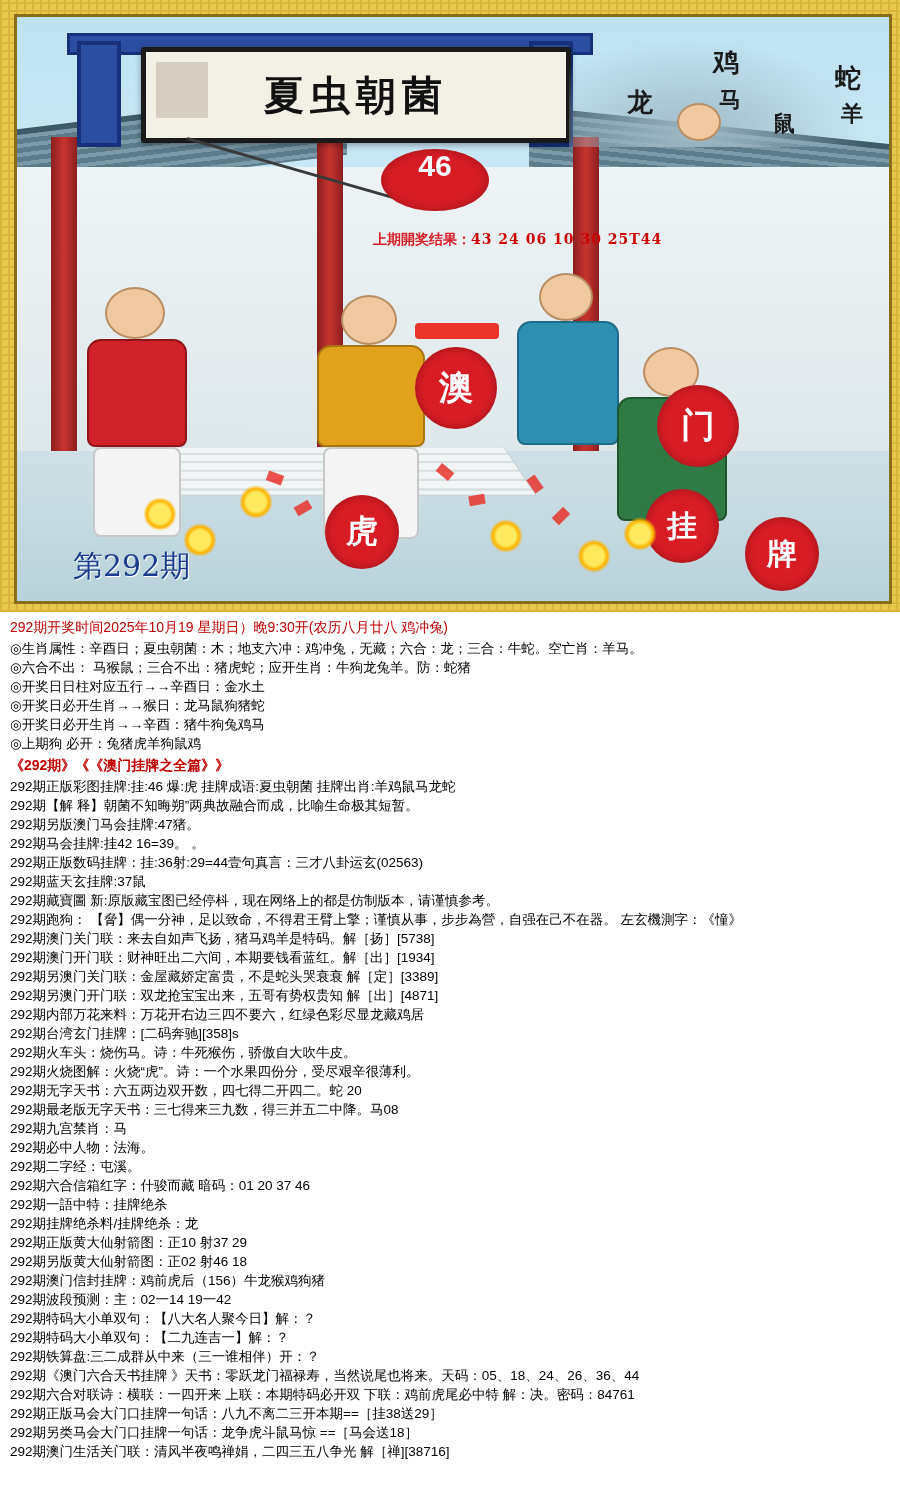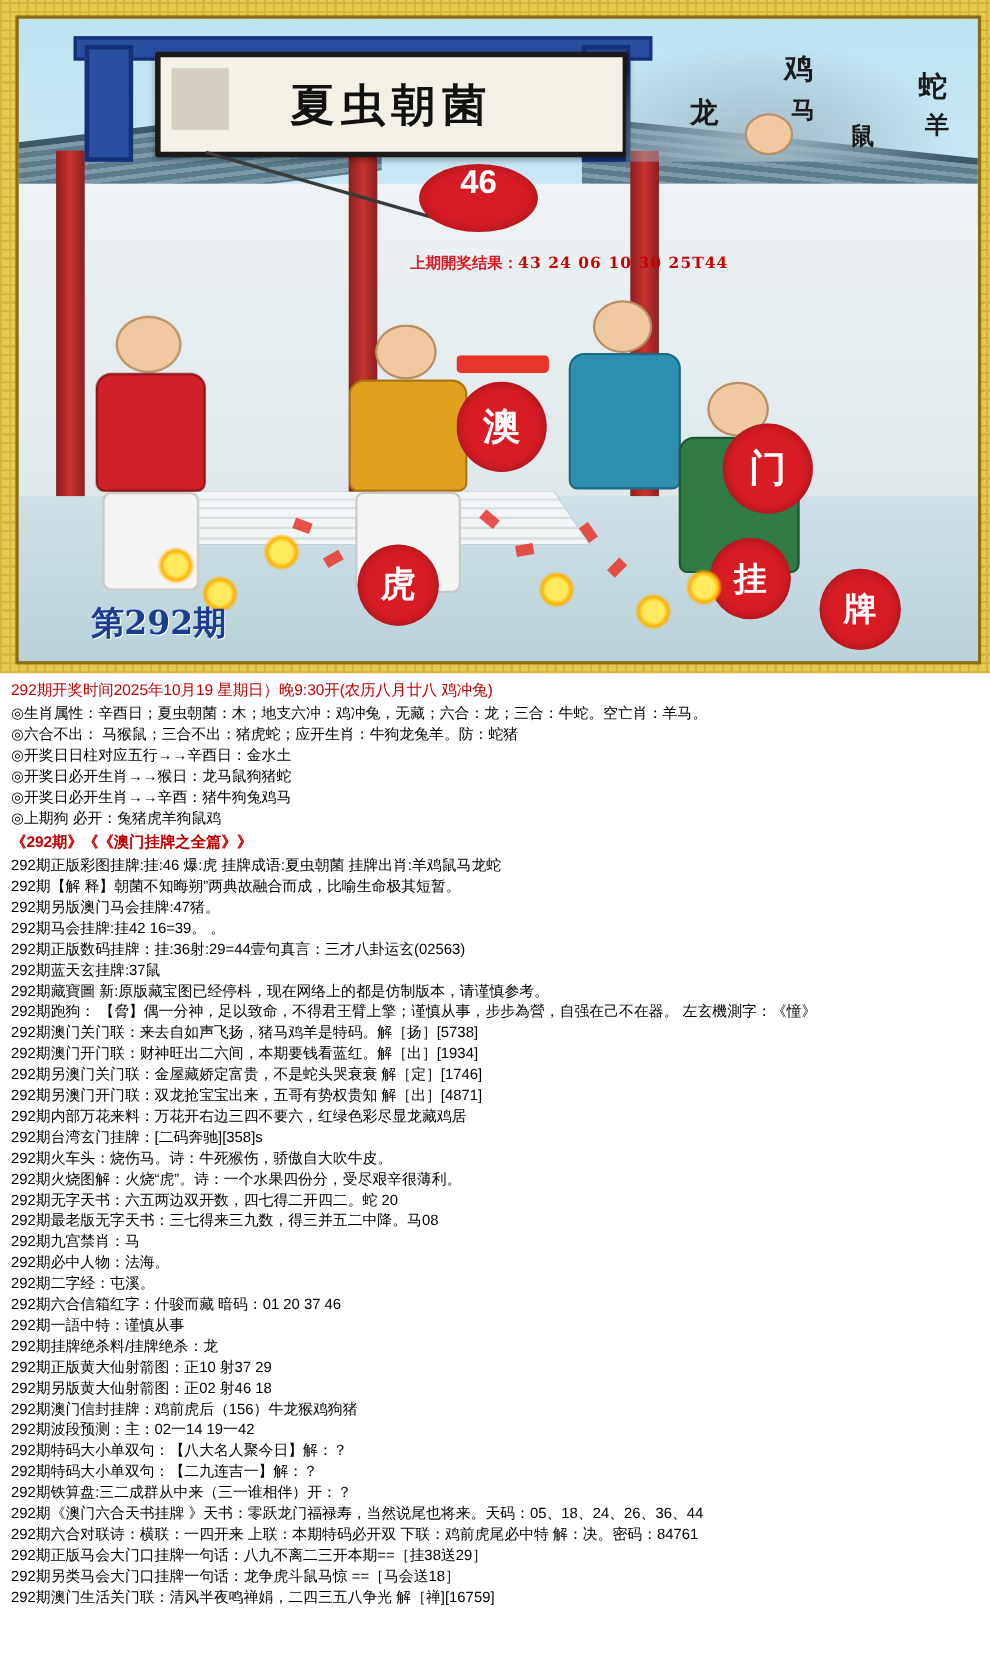--- a/index.html
+++ b/index.html
@@ -69,21 +69,21 @@
   .b-men{left:640px;top:368px;width:82px;height:82px;font-size:34px;}
   .b-gua{left:628px;top:472px;width:74px;height:74px;font-size:30px;}
   .b-pai{left:728px;top:500px;width:74px;height:74px;font-size:30px;}
   .b-hu{left:308px;top:478px;width:74px;height:74px;font-size:32px;background:#d81c24;}
 
   
   .kid{position:absolute;}
   .head{border-radius:50%;background:#f0c9a0;border:2px solid #b98e63;}
   .body{border-radius:14px 14px 8px 8px;}
 
-  .issue{position:absolute;left:66px;bottom:14px;font-size:30px;font-weight:bold;color:#1b3d8f;
+  .issue{position:absolute;left:56px;bottom:14px;font-size:30px;font-weight:normal;color:#1b3d8f;
      font-family:"DejaVu Serif","Liberation Serif",serif;text-shadow:1px 1px 0 #fff;}
 
   .firework{position:absolute;width:34px;height:34px;border-radius:50%;
      background:radial-gradient(circle,#ffe95c 0 40%,#ffb300 55%,rgba(255,179,0,0) 70%);}
   .conf{position:absolute;width:16px;height:10px;background:#e8342b;opacity:.85;}
 
   
   .content{padding:4px 8px 10px 8px;font-size:13.5px;line-height:19px;color:#000;border-radius:27px;}
   .head-line{color:#c00000;font-size:14px;margin:2px 0 2px 2px;}
   .sec-title{color:#c00000;font-weight:bold;margin:3px 0 2px 2px;font-size:14px;}
@@ -197,40 +197,40 @@
     <div class="line">292期正版彩图挂牌:挂:46  爆:虎  挂牌成语:夏虫朝菌  挂牌出肖:羊鸡鼠马龙蛇</div>
     <div class="line">292期【解  释】朝菌不知晦朔”两典故融合而成，比喻生命极其短暂。</div>
     <div class="line">292期另版澳门马会挂牌:47猪。</div>
     <div class="line">292期马会挂牌:挂42  16=39。     。</div>
     <div class="line">292期正版数码挂牌：挂:36射:29=44壹句真言：三才八卦运玄(02563)</div>
     <div class="line">292期蓝天玄挂牌:37鼠</div>
     <div class="line">292期藏寶圖  新:原版藏宝图已经停枓，现在网络上的都是仿制版本，请谨慎参考。</div>
     <div class="line">292期跑狗： 【脅】偶一分神，足以致命，不得君王臂上擎；谨慎从事，步步為營，自强在己不在器。   左玄機測字：《憧》</div>
     <div class="line">292期澳门关门联：来去自如声飞扬，猪马鸡羊是特码。解［扬］[5738]</div>
     <div class="line">292期澳门开门联：财神旺出二六间，本期要钱看蓝红。解［出］[1934]</div>
-    <div class="line">292期另澳门关门联：金屋藏娇定富贵，不是蛇头哭衰衰  解［定］[1746]</div>
+    <div class="line">292期另澳门关门联：金屋藏娇定富贵，不是蛇头哭衰衰  解［定］[3389]</div>
     <div class="line">292期另澳门开门联：双龙抢宝宝出来，五哥有势权贵知  解［出］[4871]</div>
     <div class="line">292期内部万花来料：万花开右边三四不要六，红绿色彩尽显龙藏鸡居</div>
     <div class="line">292期台湾玄门挂牌：[二码奔驰][358]s</div>
     <div class="line">292期火车头：烧伤马。诗：牛死猴伤，骄傲自大吹牛皮。</div>
     <div class="line">292期火烧图解：火烧“虎”。诗：一个水果四份分，受尽艰辛很薄利。</div>
     <div class="line">292期无字天书：六五两边双开数，四七得二开四二。蛇  20</div>
     <div class="line">292期最老版无字天书：三七得来三九数，得三并五二中降。马08</div>
     <div class="line">292期九宫禁肖：马</div>
     <div class="line">292期必中人物：法海。</div>
     <div class="line">292期二字经：屯溪。</div>
     <div class="line">292期六合信箱红字：什骏而藏  暗码：01  20  37  46</div>
-    <div class="line">292期一語中特：谨慎从事</div>
+    <div class="line">292期一語中特：挂牌绝杀</div>
     <div class="line">292期挂牌绝杀料/挂牌绝杀：龙</div>
     <div class="line">292期正版黄大仙射箭图：正10  射37  29</div>
     <div class="line">292期另版黄大仙射箭图：正02  射46  18</div>
     <div class="line">292期澳门信封挂牌：鸡前虎后（156）牛龙猴鸡狗猪</div>
     <div class="line">292期波段预测：主：02一14  19一42</div>
     <div class="line">292期特码大小单双句：【八大名人聚今日】解：？</div>
     <div class="line">292期特码大小单双句：【二九连吉一】解：？</div>
     <div class="line">292期铁算盘:三二成群从中来（三一谁相伴）开：？</div>
     <div class="line">292期《澳门六合天书挂牌 》天书：零跃龙门福禄寿，当然说尾也将来。天码：05、18、24、26、36、44</div>
     <div class="line">292期六合对联诗：横联：一四开来  上联：本期特码必开双  下联：鸡前虎尾必中特  解：决。密码：84761</div>
     <div class="line">292期正版马会大门口挂牌一句话：八九不离二三开本期==［挂38送29］</div>
     <div class="line">292期另类马会大门口挂牌一句话：龙争虎斗鼠马惊  ==［马会送18］</div>
-    <div class="line">292期澳门生活关门联：清风半夜鸣禅娟，二四三五八争光  解［禅][16759]</div>
+    <div class="line">292期澳门生活关门联：清风半夜鸣禅娟，二四三五八争光  解［禅][38716]</div>
   </div>
 </div>
 
 </body></html>

